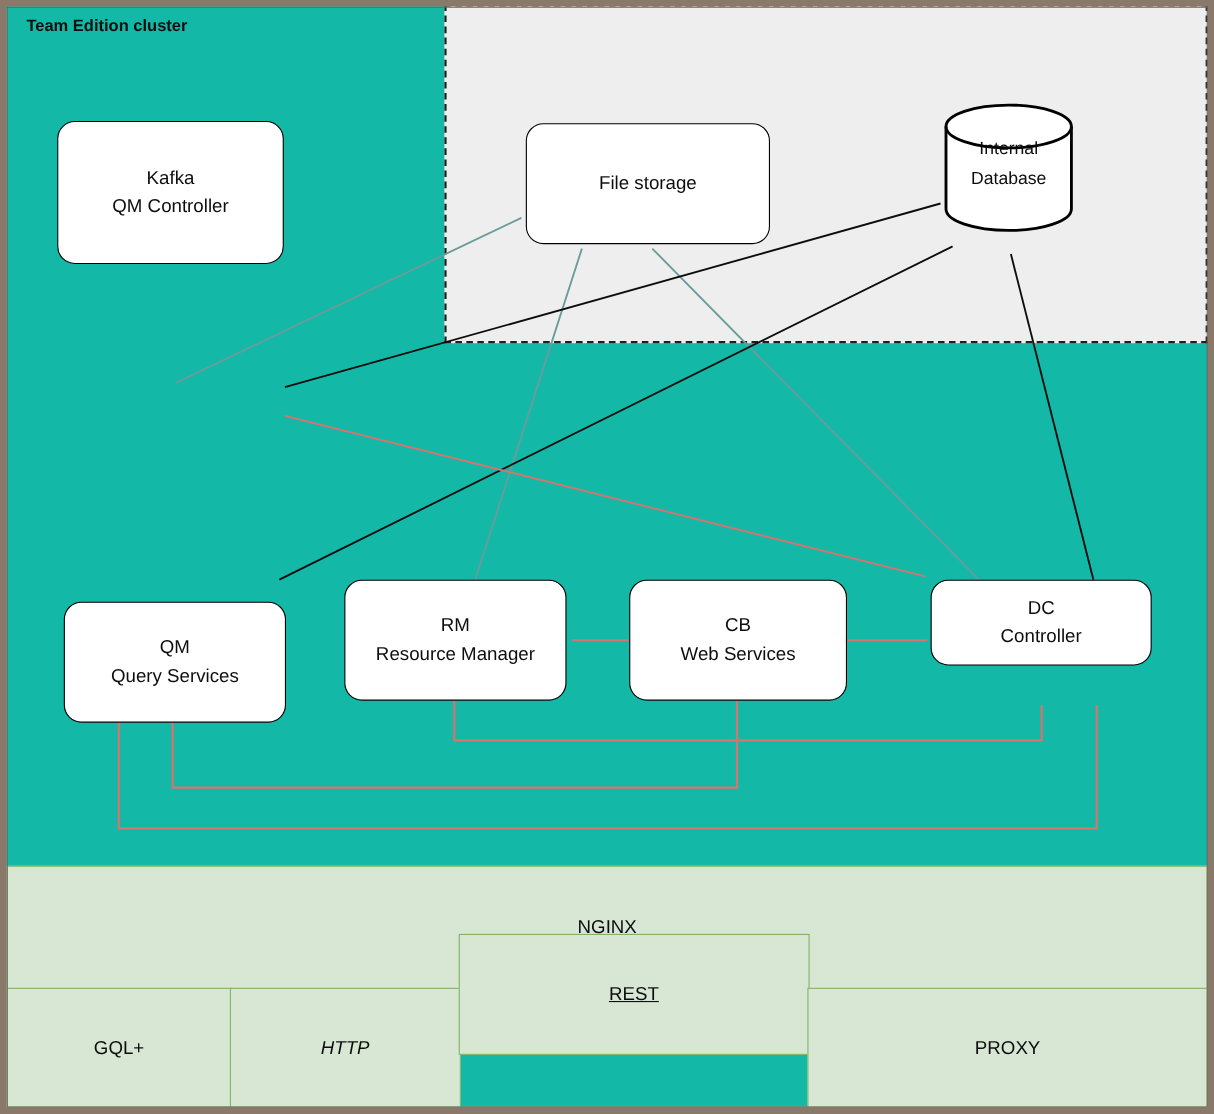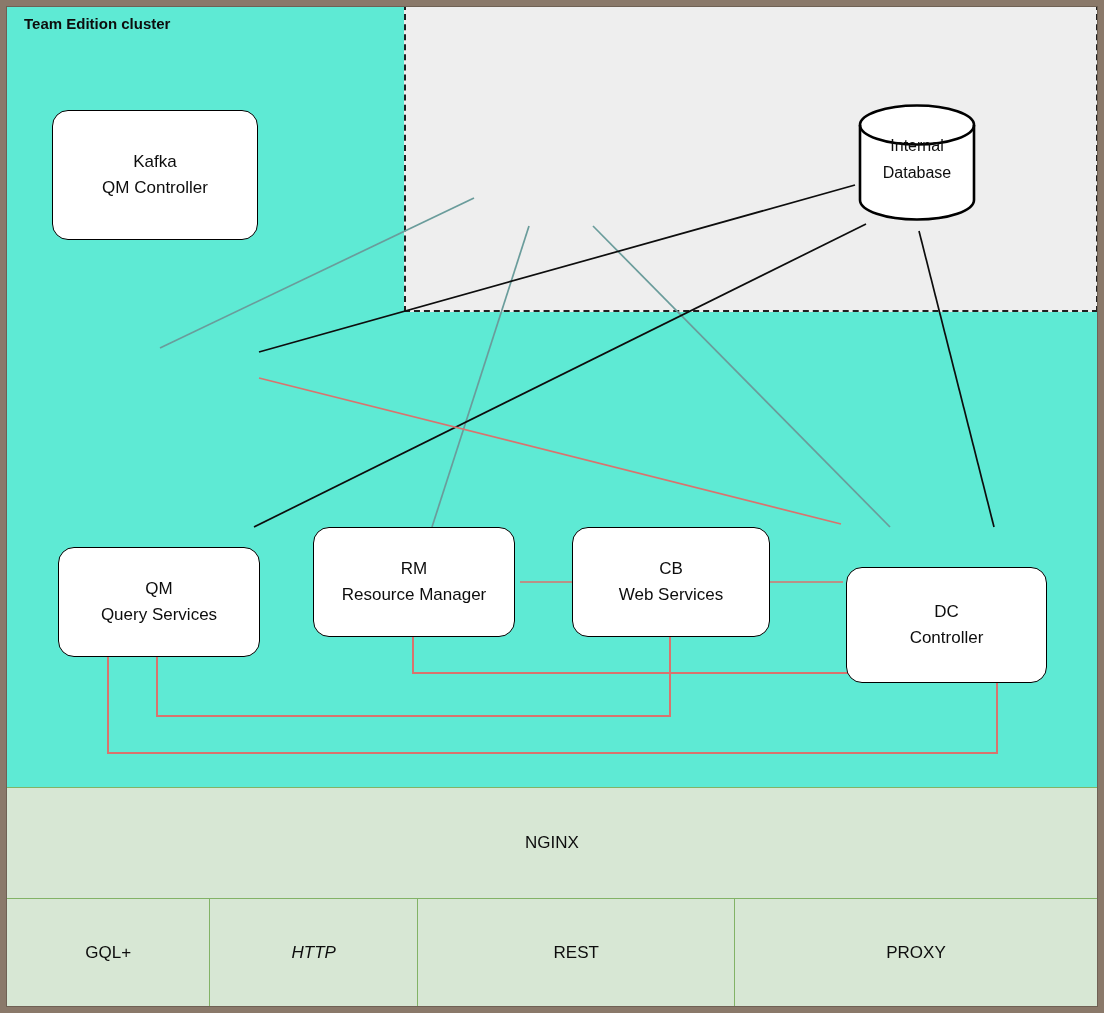--- a/index.html
+++ b/index.html
@@ -1,35 +1,35 @@
 <!DOCTYPE html>
 <html><head>
 <meta charset="utf-8">
 <style>
   html,body{margin:0;padding:0;background:#d7e7d4;}
-  #stage{position:relative;width:1104px;height:1013px;background:#5eead4;overflow:hidden;
+  #stage{position:relative;width:1104px;height:1013px;background:#14b8a6;overflow:hidden;
          font-family:"Liberation Sans","DejaVu Sans",sans-serif;color:#0d0d0d;}
   
   #frame{position:absolute;inset:0;border:6px solid #8a796a;z-index:50;pointer-events:none;
          box-shadow:inset 0 0 0 1px #6f6154;}
   
   #gray-region{position:absolute;left:404px;top:4px;width:694px;height:308px;
                background:#eeeeee;border:2px dashed #1f1f1f;box-sizing:border-box;z-index:1;}
   
   #diagram-title{position:absolute;left:24px;top:15px;font-size:15px;font-weight:bold;z-index:6;}
   
   #edges{position:absolute;left:0;top:0;z-index:2;}
   #edges path{fill:none;stroke-width:1.7px;}
   #edges path.bus{stroke-width:2px;}
   
   .node{position:absolute;background:#ffffff;border:1.5px solid #000000;border-radius:16px;
         box-sizing:border-box;display:flex;flex-direction:column;align-items:center;
         justify-content:center;text-align:center;font-size:17px;line-height:26px;z-index:3;}
   
-  #db-wrap{position:absolute;left:855px;top:98px;width:124px;height:130px;z-index:3;}
+  #db-wrap{position:absolute;left:855px;top:88px;width:124px;height:130px;z-index:3;}
   #db-text{position:absolute;left:0;top:34px;width:124px;text-align:center;
            font-size:16px;line-height:27px;z-index:4;}
   
   .band{position:absolute;box-sizing:border-box;border:1.5px solid #82b366;background:#d7e7d4;
         display:flex;align-items:center;justify-content:center;font-size:17px;z-index:1;}
   #bottom-strip{position:absolute;left:6px;top:1006px;width:1092px;height:7px;
                 background:#d7e7d4;border-top:1.5px solid #82b366;z-index:1;}
   .stub{position:absolute;top:0;width:2px;height:7px;background:#82b366;}
 </style>
 </head>
@@ -65,20 +65,23 @@
     <path class="edge-red bus" marker-end="url(#arrow-red)" d="M670,637 L670,716 L157,716 L157,641" stroke="#d9736e"></path>
     <path class="edge-red bus" marker-end="url(#arrow-red)" d="M413,637 L413,673 L947,673 L947,641" stroke="#d9736e"></path>
     <path class="edge-red bus" marker-end="url(#arrow-red)" d="M108,637 L108,753 L997,753 L997,641" stroke="#d9736e"></path>
   </svg>
 
   <div class="node" style="left:52px;top:110px;width:206px;height:130px;">
     <span>Kafka</span>
     <span>QM Controller</span>
   </div>
 
+  <div class="node" style="left:478px;top:112px;width:222px;height:110px;">
+    <span>File storage</span>
+  </div>
 
   <div id="db-wrap">
     <svg width="124" height="130">
       <path d="M5,27 a57,19.5 0 0 1 114,0 v75 a57,19.5 0 0 1 -114,0 z" fill="#ffffff" stroke="#000000" stroke-width="2.6"></path>
       <path d="M5,27 a57,19.5 0 0 0 114,0" fill="none" stroke="#000000" stroke-width="2.6"></path>
     </svg>
     <div id="db-text">
       <div>Internal</div>
       <div>Database</div>
     </div>
@@ -93,36 +96,36 @@
   <div class="node" style="left:313px;top:527px;width:202px;height:110px;">
     <span>RM</span>
     <span>Resource Manager</span>
   </div>
 
   <div class="node" style="left:572px;top:527px;width:198px;height:110px;text-align:right;">
     <span>CB</span>
     <span>Web Services</span>
   </div>
 
-  <div class="node" style="left:846px;top:527px;width:201px;height:116px;margin-top:40px;">
+  <div class="node" style="left:846px;top:527px;width:201px;height:78px;">
     <span>DC</span>
     <span>Controller</span>
   </div>
 
   <div class="band" style="left:6px;top:787px;width:1092px;height:112.5px;">
     <span>NGINX</span>
   </div>
 
   <div class="band" style="left:6px;top:898px;width:204.5px;height:109.5px;">
     <span>GQL+</span>
   </div>
   <div class="band" style="left:209px;top:898px;width:209.5px;height:109.5px;font-style:italic;">
     <span>HTTP</span>
   </div>
-  <div class="band" style="left:417px;top:898px;width:318.5px;height:109.5px;">
+  <div class="band" style="left:417px;top:849px;width:318.5px;height:109.5px;text-decoration:underline;">
     <span>REST</span>
   </div>
   <div class="band" style="left:734px;top:898px;width:364px;height:109.5px;">
     <span>PROXY</span>
   </div>
 
   <div id="bottom-strip">
     <div class="stub" style="left:437px;"></div>
     <div class="stub" style="left:747px;"></div>
   </div>

